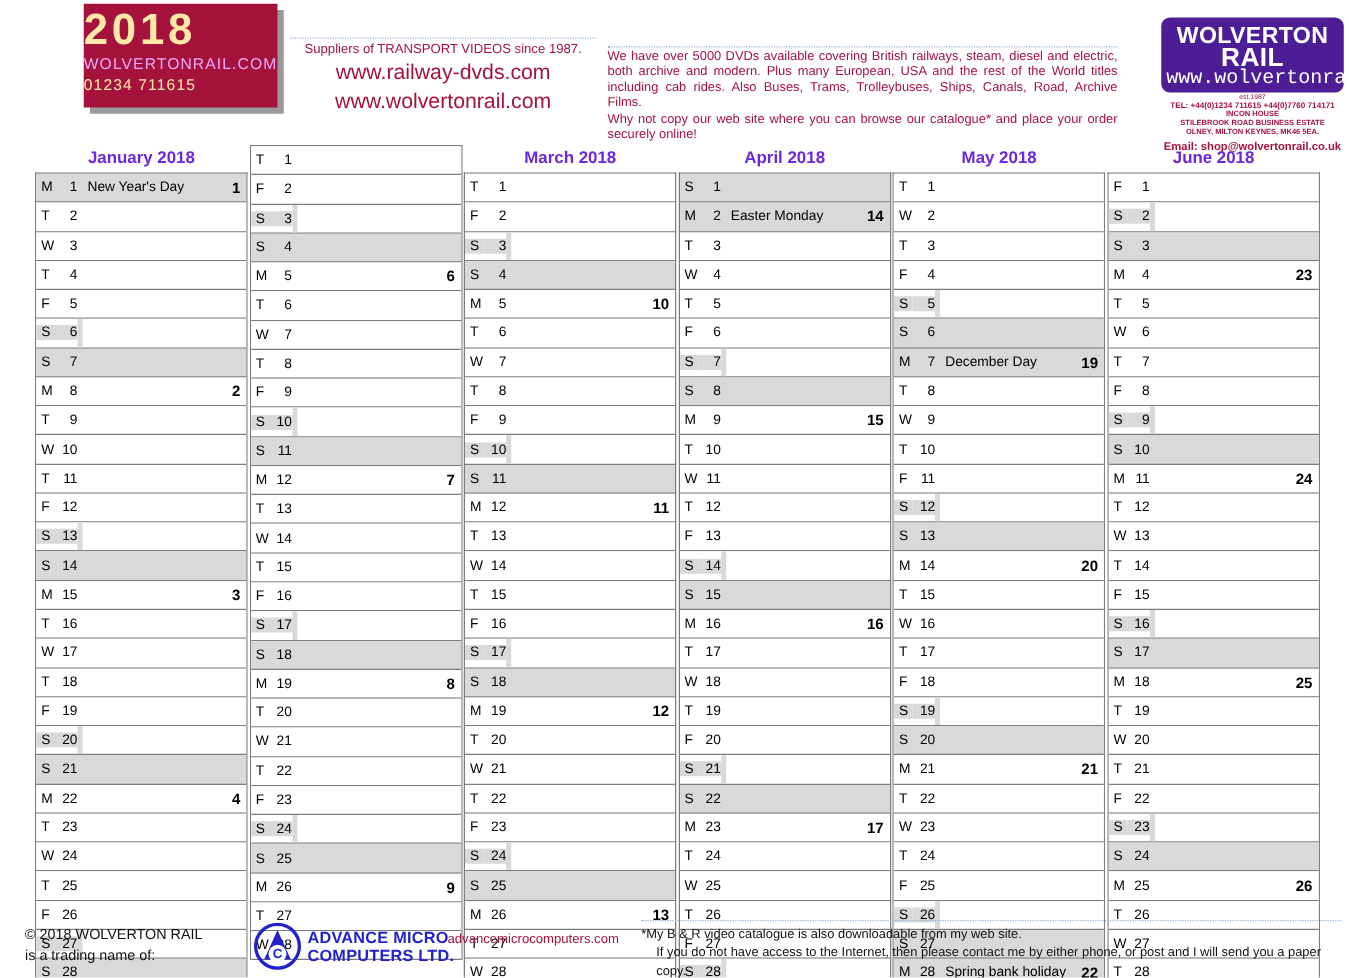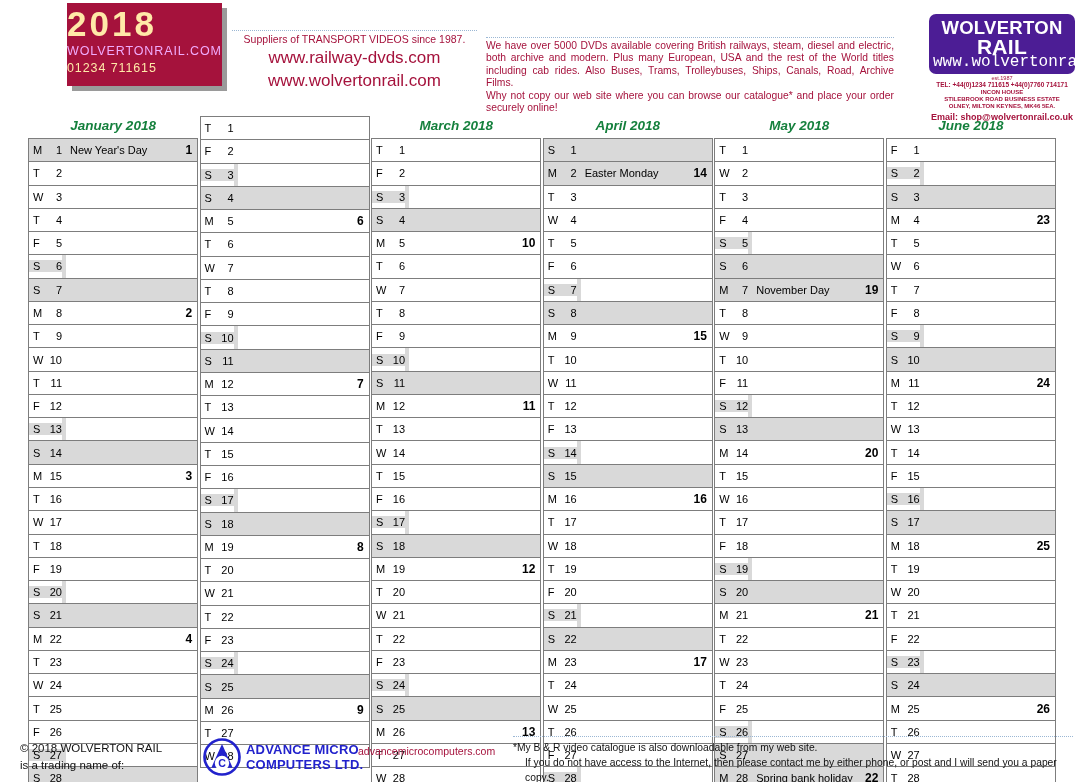--- a/index.html
+++ b/index.html
@@ -127,23 +127,22 @@
   .month-col {
     width: 171.3px;
     margin-right: 1.3px;
   }
   .month-col:last-child { margin-right: 0; }
   .month-title {
     text-align: center;
     font-size: 13.5px;
     font-weight: bold;
     line-height: 20px;
-    color: #15803d;
+    color: #6d28d9;
     height: 22px;
-    font-style: italic;
   }
   .month-grid {
     border: 1px solid #7d7d7d;
     border-bottom: none;
     background: #fff;
   }
   .day-row {
     display: flex;
     align-items: center;
     height: 23.28px;
@@ -1021,21 +1020,21 @@
           </div>
           <div class="day-row sun">
             <span class="dow">S</span>
             <span class="dnum">6</span>
             <span class="evt"></span>
             <span class="wk"></span>
           </div>
           <div class="day-row holiday">
             <span class="dow">M</span>
             <span class="dnum">7</span>
-            <span class="evt">November Day</span>
+            <span class="evt">December Day</span>
             <span class="wk">19</span>
           </div>
           <div class="day-row weekday">
             <span class="dow">T</span>
             <span class="dnum">8</span>
             <span class="evt"></span>
             <span class="wk"></span>
           </div>
           <div class="day-row weekday">
             <span class="dow">W</span>

